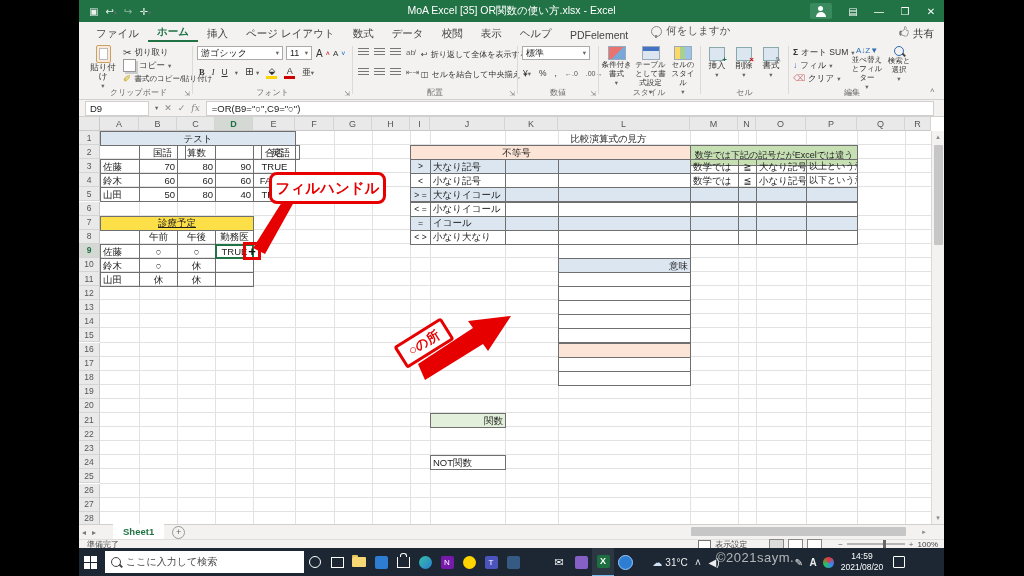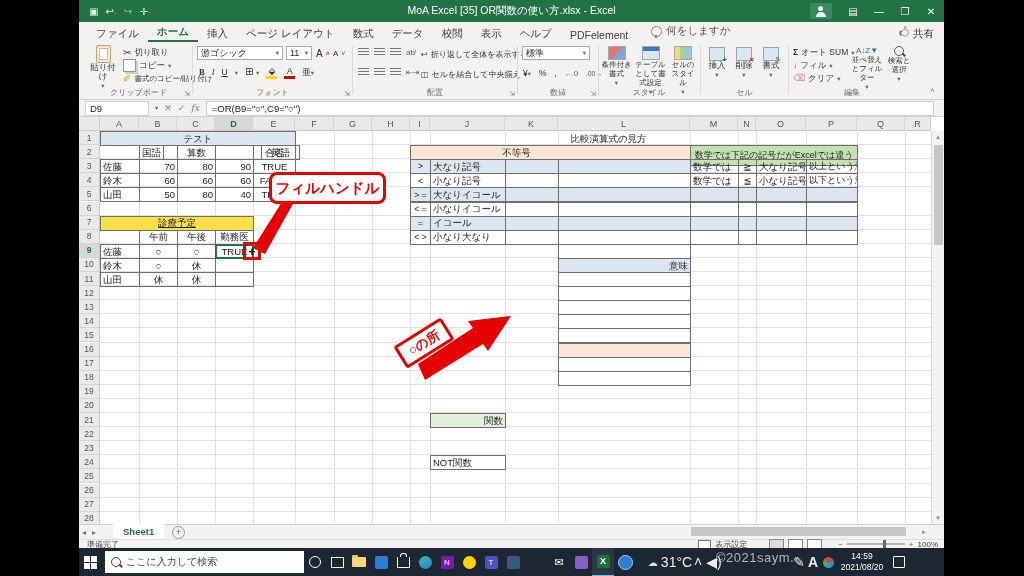--- a/index.html
+++ b/index.html
@@ -80,21 +80,21 @@
   #tb-search{width:193px;height:22px;background:#fff;display:flex;align-items:center;gap:5px;color:#444;font-size:10px;padding-left:6px;margin-left:4px;}
   .tbico{width:22px;height:28px;display:flex;align-items:center;justify-content:center;flex-shrink:0;}
   .winlogo{display:grid;grid-template-columns:6px 6px;grid-template-rows:6px 6px;gap:1px;}
   .winlogo span{background:#fff;}
   .lens{width:8px;height:8px;border:1.5px solid #444;border-radius:50%;position:relative;}
   .lens:after{content:"";position:absolute;left:7px;top:7px;width:4px;height:1.5px;background:#444;transform:rotate(45deg);}
   .folder{width:14px;height:10px;background:#f8d775;border-radius:1px;position:relative;}
   .folder:before{content:"";position:absolute;left:0;top:-2px;width:6px;height:2px;background:#e8c55a;border-radius:1px 1px 0 0;}
   .sq{width:13px;height:13px;border-radius:2px;}
   .circ{width:13px;height:13px;border-radius:50%;}
-  .tray{font-size:14px;color:#eee;}
+  .tray{font-size:10px;color:#eee;}
   #clock{font-size:8.5px;line-height:1.25;text-align:center;color:#fff;}
   
   .ann{z-index:50;}
   #mousebox{left:487px;top:154px;width:194px;height:361px;background:#fff;border:5px solid #e60000;z-index:40;}
   #dblclick{height:42px;line-height:42px;text-align:center;color:#e60000;font-weight:bold;font-size:25px;letter-spacing:1px;border-bottom:5px solid #e60000;white-space:nowrap;}
   #fillcallout{left:269px;top:172px;width:117px;height:32px;background:#fff;border:3.5px solid #e60000;border-radius:8px;
                display:flex;align-items:center;justify-content:center;color:#e60000;font-weight:bold;font-size:14.5px;z-index:52;}
   #handlebox{left:243px;top:242px;width:18px;height:18px;border:3px solid #e60000;z-index:52;display:flex;align-items:center;justify-content:center;
              color:#111;font-weight:bold;font-size:13px;background:transparent;}
   #bubble{left:240px;top:352px;width:238px;height:100px;background:#fff;border:4px solid #e60000;border-radius:14px;
@@ -394,21 +394,21 @@
         <div class="gl" style="left: 426px; top: 14px; width: 1px; height: 393px; position: absolute; box-sizing: border-box;"></div>
         <div class="gl" style="left: 479px; top: 14px; width: 1px; height: 393px; position: absolute; box-sizing: border-box;"></div>
         <div class="gl" style="left: 611px; top: 14px; width: 1px; height: 393px; position: absolute; box-sizing: border-box;"></div>
         <div class="gl" style="left: 659px; top: 14px; width: 1px; height: 393px; position: absolute; box-sizing: border-box;"></div>
         <div class="gl" style="left: 677px; top: 14px; width: 1px; height: 393px; position: absolute; box-sizing: border-box;"></div>
         <div class="gl" style="left: 727px; top: 14px; width: 1px; height: 393px; position: absolute; box-sizing: border-box;"></div>
         <div class="gl" style="left: 778px; top: 14px; width: 1px; height: 393px; position: absolute; box-sizing: border-box;"></div>
         <div class="gl" style="left: 826px; top: 14px; width: 1px; height: 393px; position: absolute; box-sizing: border-box;"></div>
         <div class="gl" style="left: 852px; top: 14px; width: 1px; height: 393px; position: absolute; box-sizing: border-box;"></div>
         <div class="cell cb" style="left: 21px; top: 14px; width: 196px; height: 15.1px; background: rgb(220, 230, 241); position: absolute; box-sizing: border-box; justify-content: center;">テスト</div>
-        <div class="cell cb" style="left: 60px; top: 28.1px; width: 25px; height: 15.1px; position: absolute; box-sizing: border-box; justify-content: center;">国語</div>
+        <div class="cell cb" style="left: 60px; top: 28.1px; width: 47px; height: 15.1px; position: absolute; box-sizing: border-box; justify-content: center;">国語</div>
         <div class="cell cb" style="left: 98px; top: 28.1px; width: 39px; height: 15.1px; position: absolute; box-sizing: border-box; justify-content: center;">算数</div>
         <div class="cell cb" style="left: 136px; top: 28.1px; width: 39px; height: 15.1px; position: absolute; box-sizing: border-box; justify-content: center; margin-left: 46px;">英語</div>
         <div class="cell cb" style="left: 174px; top: 28.1px; width: 43px; height: 15.1px; position: absolute; box-sizing: border-box; justify-content: center;">合否</div>
         <div class="cell cb" style="left: 21px; top: 42.2px; width: 40px; height: 15.1px; position: absolute; box-sizing: border-box;">佐藤</div>
         <div class="cell cb" style="left: 60px; top: 42.2px; width: 39px; height: 15.1px; position: absolute; box-sizing: border-box; justify-content: flex-end;">70</div>
         <div class="cell cb" style="left: 98px; top: 42.2px; width: 39px; height: 15.1px; position: absolute; box-sizing: border-box; justify-content: flex-end;">80</div>
         <div class="cell cb" style="left: 136px; top: 42.2px; width: 39px; height: 15.1px; position: absolute; box-sizing: border-box; justify-content: flex-end;">90</div>
         <div class="cell cb" style="left: 174px; top: 42.2px; width: 43px; height: 15.1px; position: absolute; box-sizing: border-box; justify-content: center;">TRUE</div>
         <div class="cell cb" style="left: 21px; top: 56.3px; width: 40px; height: 15.1px; position: absolute; box-sizing: border-box;">鈴木</div>
         <div class="cell cb" style="left: 60px; top: 56.3px; width: 39px; height: 15.1px; position: absolute; box-sizing: border-box; justify-content: flex-end;">60</div>

